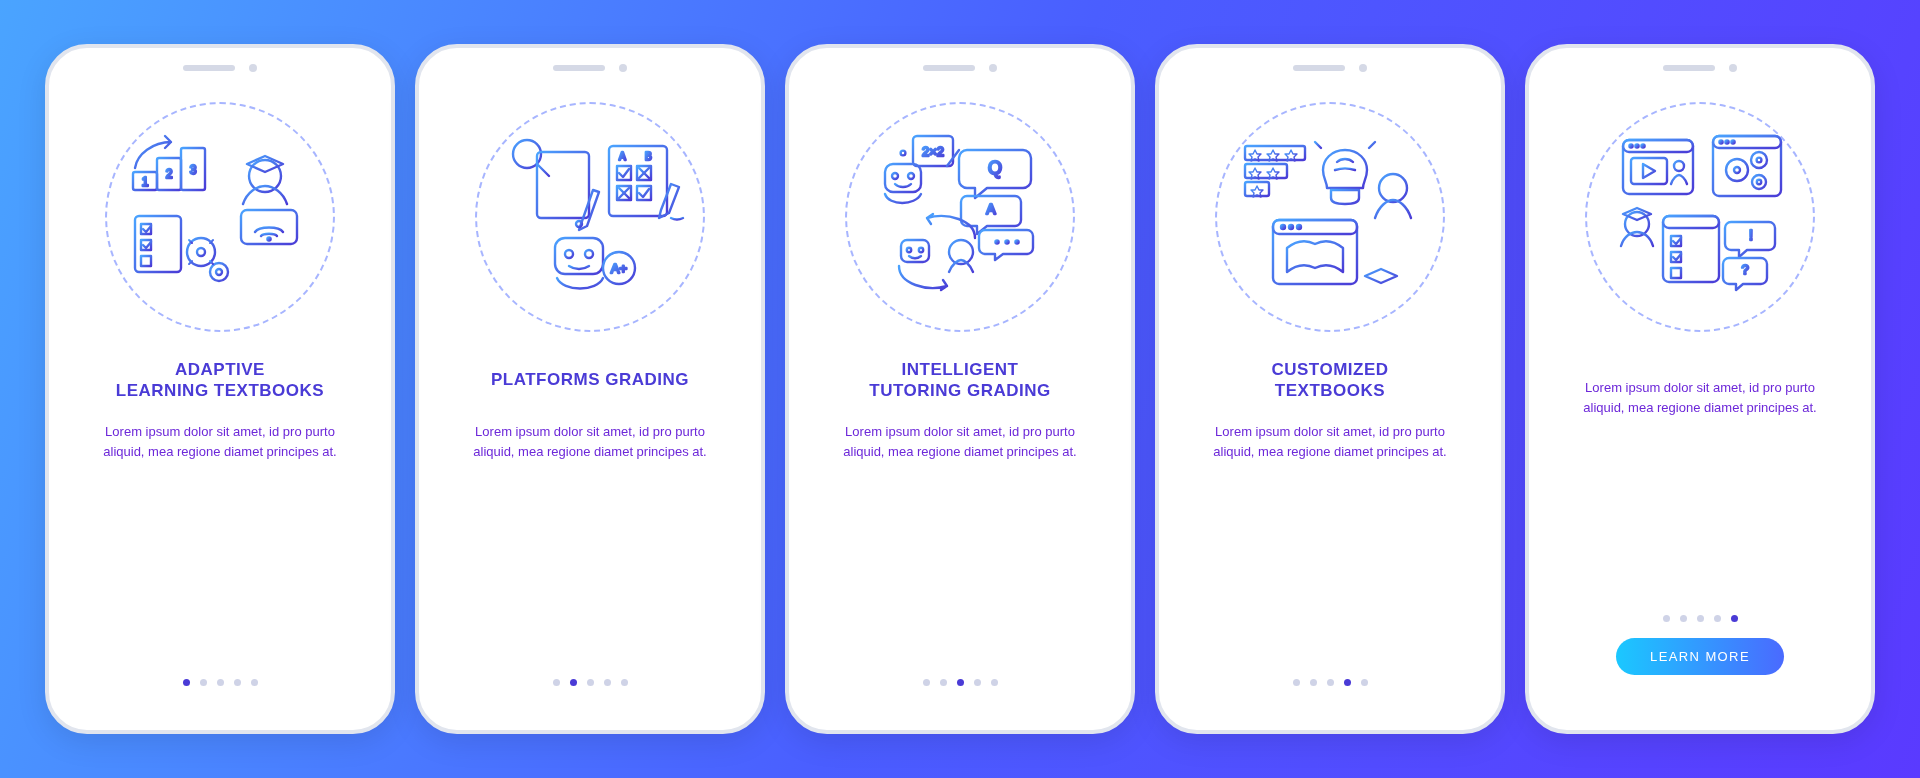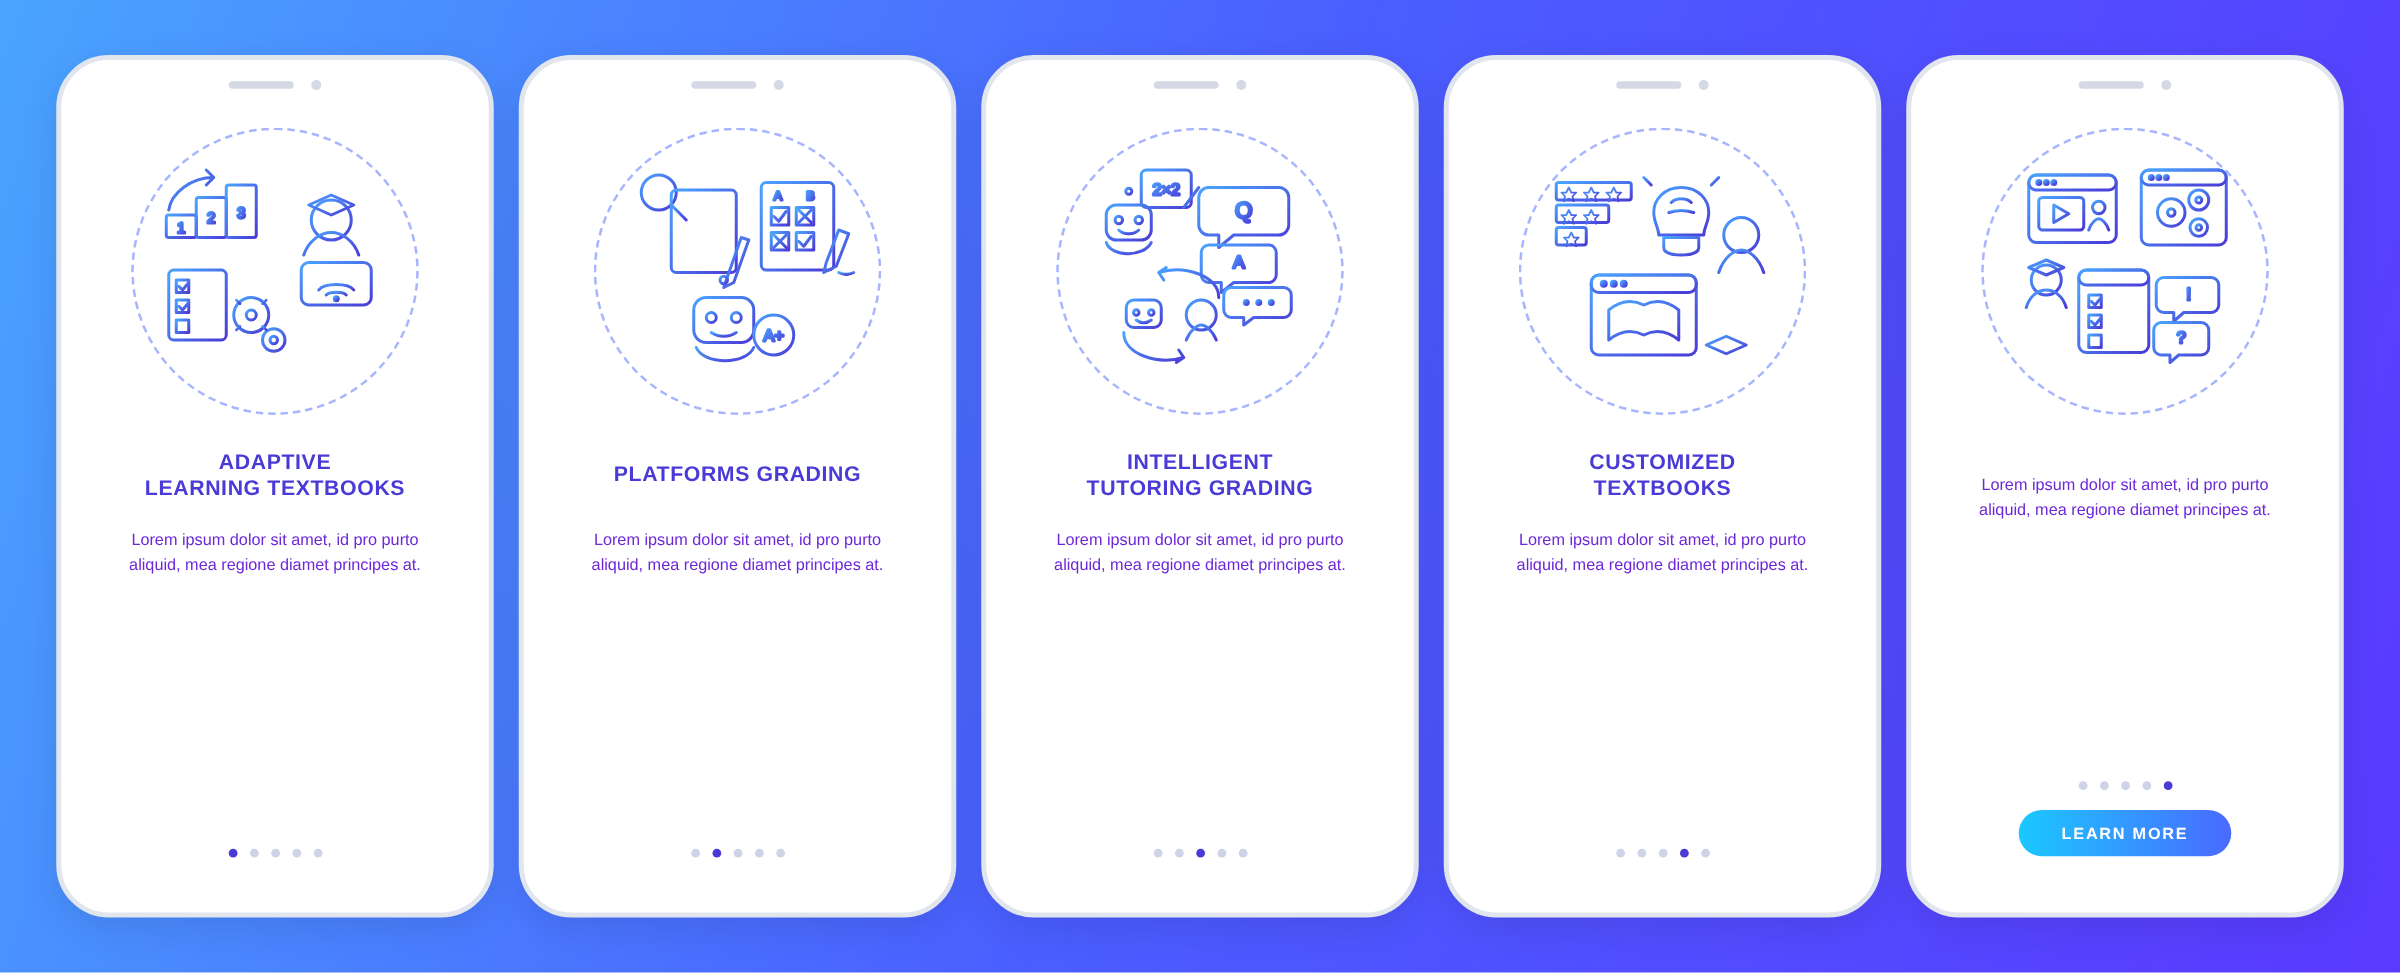--- a/index.html
+++ b/index.html
@@ -108,25 +108,25 @@
   }
   .dot.active { background: #4a3bd6; }
 
   .cta {
     display: inline-block;
     padding: 11px 34px;
     border-radius: 24px;
     background: linear-gradient(90deg, #1bc8ff 0%, #4a6aff 100%);
     color: #fff;
     font-size: 13px;
-    font-weight: 700;
+    font-weight: 400;
     letter-spacing: 1.4px;
     border: none;
     cursor: pointer;
-    margin-bottom: 17px;
+    margin-bottom: 27px;
   }
 </style>
 </head>
 <body>
 
 <div class="stage">
 
   <div class="phone">
     <div class="notch-bar">
       <div class="speaker"></div>

